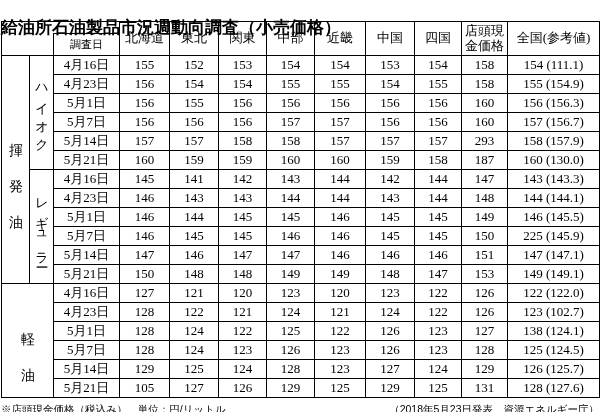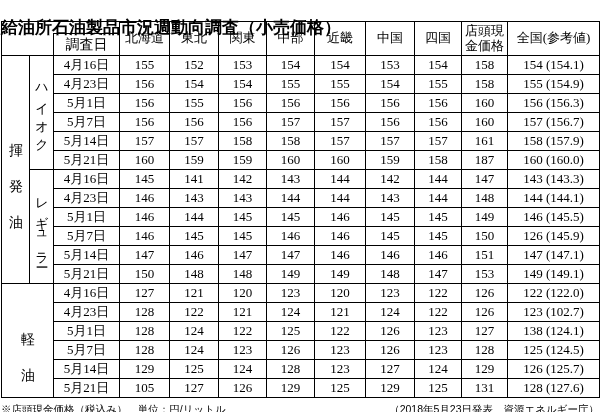--- a/index.html
+++ b/index.html
@@ -31,21 +31,21 @@
   .price-table th {
     font-family: "Liberation Serif", serif;
     font-weight: normal; font-size: 13px; line-height: 1.12;
   }
   td.corner { position: relative; border: 1px solid #000; }
   .survey-box {
     position: absolute; right: 0; bottom: 0;
     width: 66px; height: 22px;
     border-top: 1px solid #000; border-left: 1px solid #000;
     display: flex; align-items: center; justify-content: center;
-    font-family: "Liberation Serif", serif; font-size: 14px; margin-left: 28px;
+    font-family: "Liberation Serif", serif; font-size: 11px; margin-left: 28px;
   }
   td.date, td.val {
     font-family: "Liberation Serif", serif;
     font-size: 13px; white-space: nowrap;
   }
   td.cat, td.sub { text-align: center; vertical-align: middle; }
   .vtext {
     display: inline-block;
     writing-mode: vertical-rl; text-orientation: mixed;
     font-family: "Liberation Serif", serif; color: #000;
@@ -104,21 +104,21 @@
           <td rowspan="6" class="sub"><span class="vtext tight">ハイオク</span></td>
           <td class="date">4月16日</td>
           <td class="val">155</td>
           <td class="val">152</td>
           <td class="val">153</td>
           <td class="val">154</td>
           <td class="val">154</td>
           <td class="val">153</td>
           <td class="val">154</td>
           <td class="val">158</td>
-          <td class="val">154 (154.1)</td>
+          <td class="val">154 (111.1)</td>
         </tr>
         <tr>
           <td class="date">4月23日</td>
           <td class="val">156</td>
           <td class="val">154</td>
           <td class="val">154</td>
           <td class="val">155</td>
           <td class="val">155</td>
           <td class="val">154</td>
           <td class="val">155</td>
@@ -151,34 +151,34 @@
         </tr>
         <tr>
           <td class="date">5月14日</td>
           <td class="val">157</td>
           <td class="val">157</td>
           <td class="val">158</td>
           <td class="val">158</td>
           <td class="val">157</td>
           <td class="val">157</td>
           <td class="val">157</td>
-          <td class="val">161</td>
+          <td class="val">293</td>
           <td class="val">158 (157.9)</td>
         </tr>
         <tr>
           <td class="date">5月21日</td>
           <td class="val">160</td>
           <td class="val">159</td>
           <td class="val">159</td>
           <td class="val">160</td>
           <td class="val">160</td>
           <td class="val">159</td>
           <td class="val">158</td>
           <td class="val">187</td>
-          <td class="val">160 (160.0)</td>
+          <td class="val">160 (130.0)</td>
         </tr>
         <tr>
           <td rowspan="6" class="sub"><span class="vtext tight">レギュラー</span></td>
           <td class="date">4月16日</td>
           <td class="val">145</td>
           <td class="val">141</td>
           <td class="val">142</td>
           <td class="val">143</td>
           <td class="val">144</td>
           <td class="val">142</td>
@@ -213,21 +213,21 @@
         <tr>
           <td class="date">5月7日</td>
           <td class="val">146</td>
           <td class="val">145</td>
           <td class="val">145</td>
           <td class="val">146</td>
           <td class="val">146</td>
           <td class="val">145</td>
           <td class="val">145</td>
           <td class="val">150</td>
-          <td class="val">126 (145.9)</td>
+          <td class="val">225 (145.9)</td>
         </tr>
         <tr>
           <td class="date">5月14日</td>
           <td class="val">147</td>
           <td class="val">146</td>
           <td class="val">147</td>
           <td class="val">147</td>
           <td class="val">146</td>
           <td class="val">146</td>
           <td class="val">146</td>

